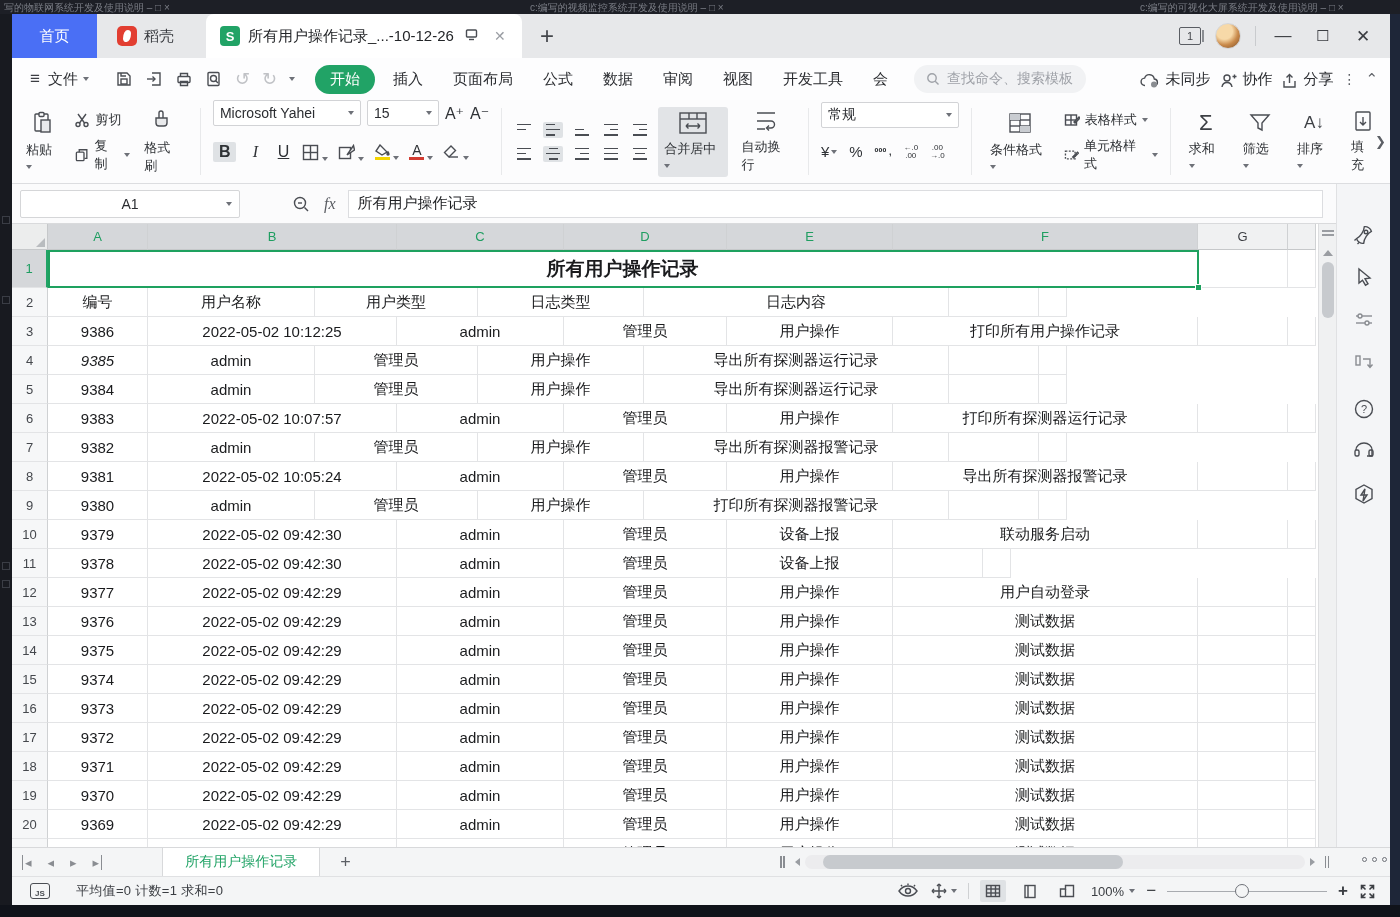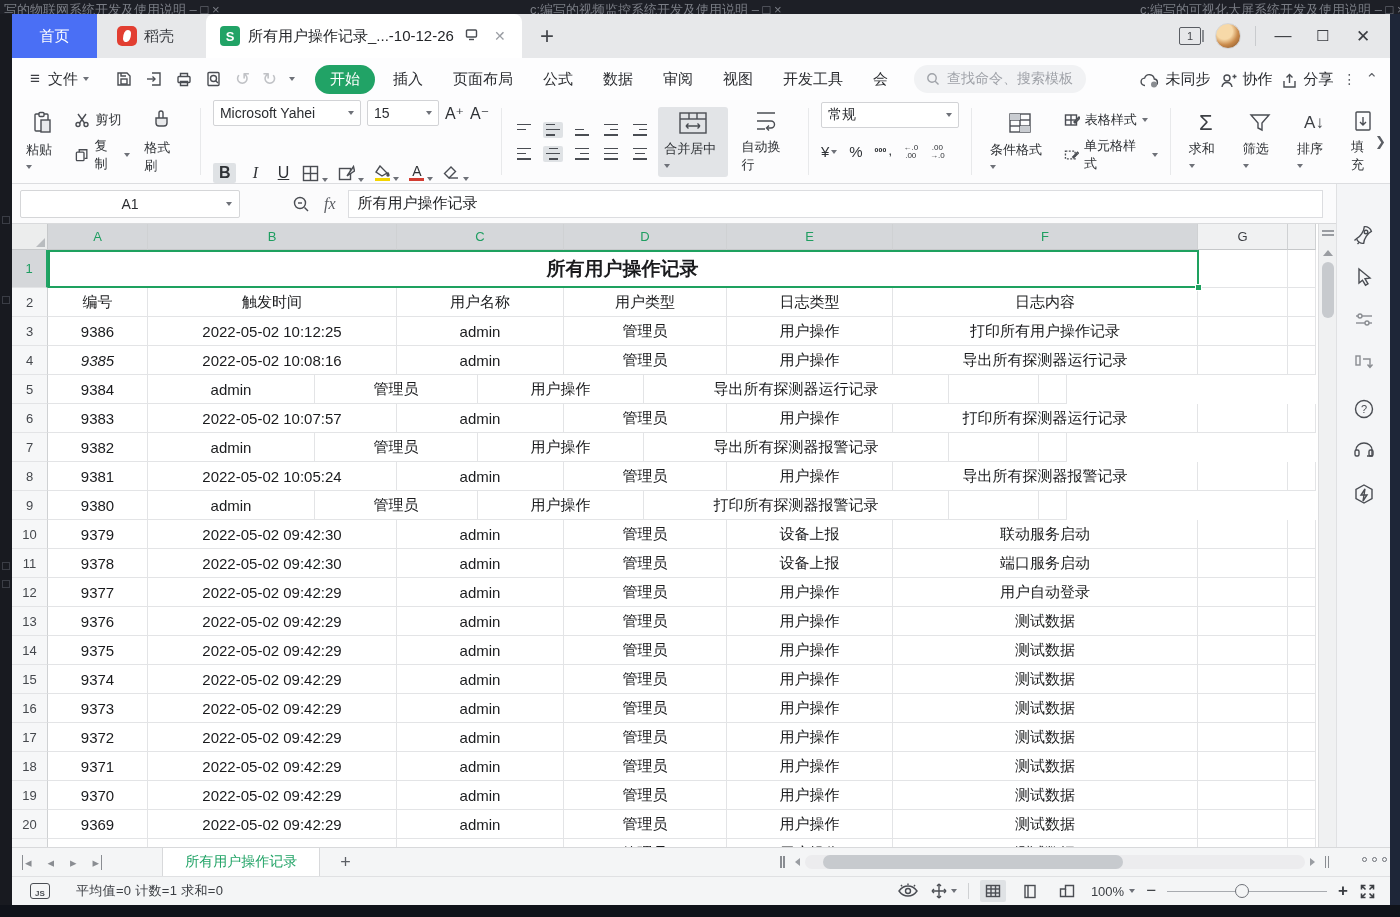--- a/index.html
+++ b/index.html
@@ -1,21 +1,21 @@
 <!DOCTYPE html>
 <html><head>
 <meta charset="utf-8">
 <style>
   * { margin:0; padding:0; box-sizing:border-box; }
   html,body { width:1400px; height:917px; overflow:hidden; }
   body { font-family:"Liberation Sans","DejaVu Sans",sans-serif; background:#14161c; position:relative; color:#1a1b1d; }
 
   
   .top-strip { position:absolute; left:0; top:0; width:1400px; height:14px; background:#1d1f26; overflow:hidden; }
-  .top-strip span { position:absolute; top:1px; font-size:13px; color:#7a7d85; white-space:nowrap; }
+  .top-strip span { position:absolute; top:1px; font-size:10px; color:#7a7d85; white-space:nowrap; }
   .left-strip { position:absolute; left:0; top:14px; width:12px; height:891px; background:#181a20; }
   .left-strip i { position:absolute; left:2px; width:8px; height:8px; border:1px solid #3a3d45; display:block; }
   .right-strip { position:absolute; left:1390px; top:14px; width:10px; height:891px; background:#1e2638; }
   .bottom-strip { position:absolute; left:0; top:905px; width:1400px; height:12px; background:#10131a; }
 
   
   .titlebar { position:absolute; left:12px; top:14px; width:1378px; height:44px; background:#e7e8ea; display:flex; align-items:center; }
   .home-btn { width:85px; height:44px; background:#4a6ff5; color:#fff; font-size:15px; display:flex; align-items:center; justify-content:center; }
   .docer-tab { display:flex; align-items:center; gap:7px; padding:0 26px 0 20px; height:44px; font-size:15px; color:#35373c; }
   .docer-ico { width:20px; height:20px; border-radius:5px; background:#e23e31; position:relative; }
@@ -290,21 +290,21 @@
     <div class="bigbtn">
       <svg class="ic" width="26" height="26" viewBox="0 0 26 26">
           <path d="M9 10V5a2 2 0 0 1 4 0v5"></path>
           <path d="M6 10h11v5a3 3 0 0 1-3 3h-5a3 3 0 0 1-3-3z" fill="#e9eaec"></path>
         </svg>
       <span>格式刷</span>
     </div>
   </div>
   <div class="rdiv"></div>
 
-  <div class="rg" style="flex-direction:column; align-items:flex-start;justify-content:space-between;">
+  <div class="rg" style="flex-direction:column; align-items:flex-start;">
     <div class="fontrow1">
       <span class="sel-box" style="width:148px;">
           <span>Microsoft Yahei</span>
           <span class="car"></span>
         </span>
       <span class="sel-box" style="width:72px;">
           <span>15</span>
           <span class="car"></span>
         </span>
       <span class="fbtn">A⁺</span>
@@ -546,21 +546,20 @@
   <div class="gbody" id="grid-body">
       <div class="grow title-row">
         <div class="rowhdr sel">1</div>
         <div class="gcell title" style="width: 1150px;">所有用户操作记录</div>
         <div class="gcell" style="width: 90px;"></div>
         <div class="gcell" style="width: 28px;"></div>
       </div>
       <div class="grow">
         <div class="rowhdr">2</div>
         <div class="gcell" style="width: 100px;">编号</div>
-        <div class="gcell" style="width: 249px;">触发时间</div>
         <div class="gcell" style="width: 167px;">用户名称</div>
         <div class="gcell" style="width: 163px;">用户类型</div>
         <div class="gcell" style="width: 166px;">日志类型</div>
         <div class="gcell" style="width: 305px;">日志内容</div>
         <div class="gcell" style="width: 90px;"></div>
         <div class="gcell" style="width: 28px;"></div>
       </div>
       <div class="grow">
         <div class="rowhdr">3</div>
         <div class="gcell" style="width: 100px;">9386</div>
@@ -568,21 +567,20 @@
         <div class="gcell" style="width: 167px;">admin</div>
         <div class="gcell" style="width: 163px;">管理员</div>
         <div class="gcell" style="width: 166px;">用户操作</div>
         <div class="gcell" style="width: 305px;">打印所有用户操作记录</div>
         <div class="gcell" style="width: 90px;"></div>
         <div class="gcell" style="width: 28px;"></div>
       </div>
       <div class="grow">
         <div class="rowhdr">4</div>
         <div class="gcell" style="width: 100px; font-style: italic;">9385</div>
-        <div class="gcell" style="width: 249px;">2022-05-02 10:08:16</div>
         <div class="gcell" style="width: 167px;">admin</div>
         <div class="gcell" style="width: 163px;">管理员</div>
         <div class="gcell" style="width: 166px;">用户操作</div>
         <div class="gcell" style="width: 305px;">导出所有探测器运行记录</div>
         <div class="gcell" style="width: 90px;"></div>
         <div class="gcell" style="width: 28px;"></div>
       </div>
       <div class="grow">
         <div class="rowhdr">5</div>
         <div class="gcell" style="width: 100px;">9384</div>
@@ -646,21 +644,20 @@
         <div class="gcell" style="width: 90px;"></div>
         <div class="gcell" style="width: 28px;"></div>
       </div>
       <div class="grow">
         <div class="rowhdr">11</div>
         <div class="gcell" style="width: 100px;">9378</div>
         <div class="gcell" style="width: 249px;">2022-05-02 09:42:30</div>
         <div class="gcell" style="width: 167px;">admin</div>
         <div class="gcell" style="width: 163px;">管理员</div>
         <div class="gcell" style="width: 166px;">设备上报</div>
-        <div class="gcell" style="width: 305px;">端口服务启动</div>
         <div class="gcell" style="width: 90px;"></div>
         <div class="gcell" style="width: 28px;"></div>
       </div>
       <div class="grow">
         <div class="rowhdr">12</div>
         <div class="gcell" style="width: 100px;">9377</div>
         <div class="gcell" style="width: 249px;">2022-05-02 09:42:29</div>
         <div class="gcell" style="width: 167px;">admin</div>
         <div class="gcell" style="width: 163px;">管理员</div>
         <div class="gcell" style="width: 166px;">用户操作</div>

